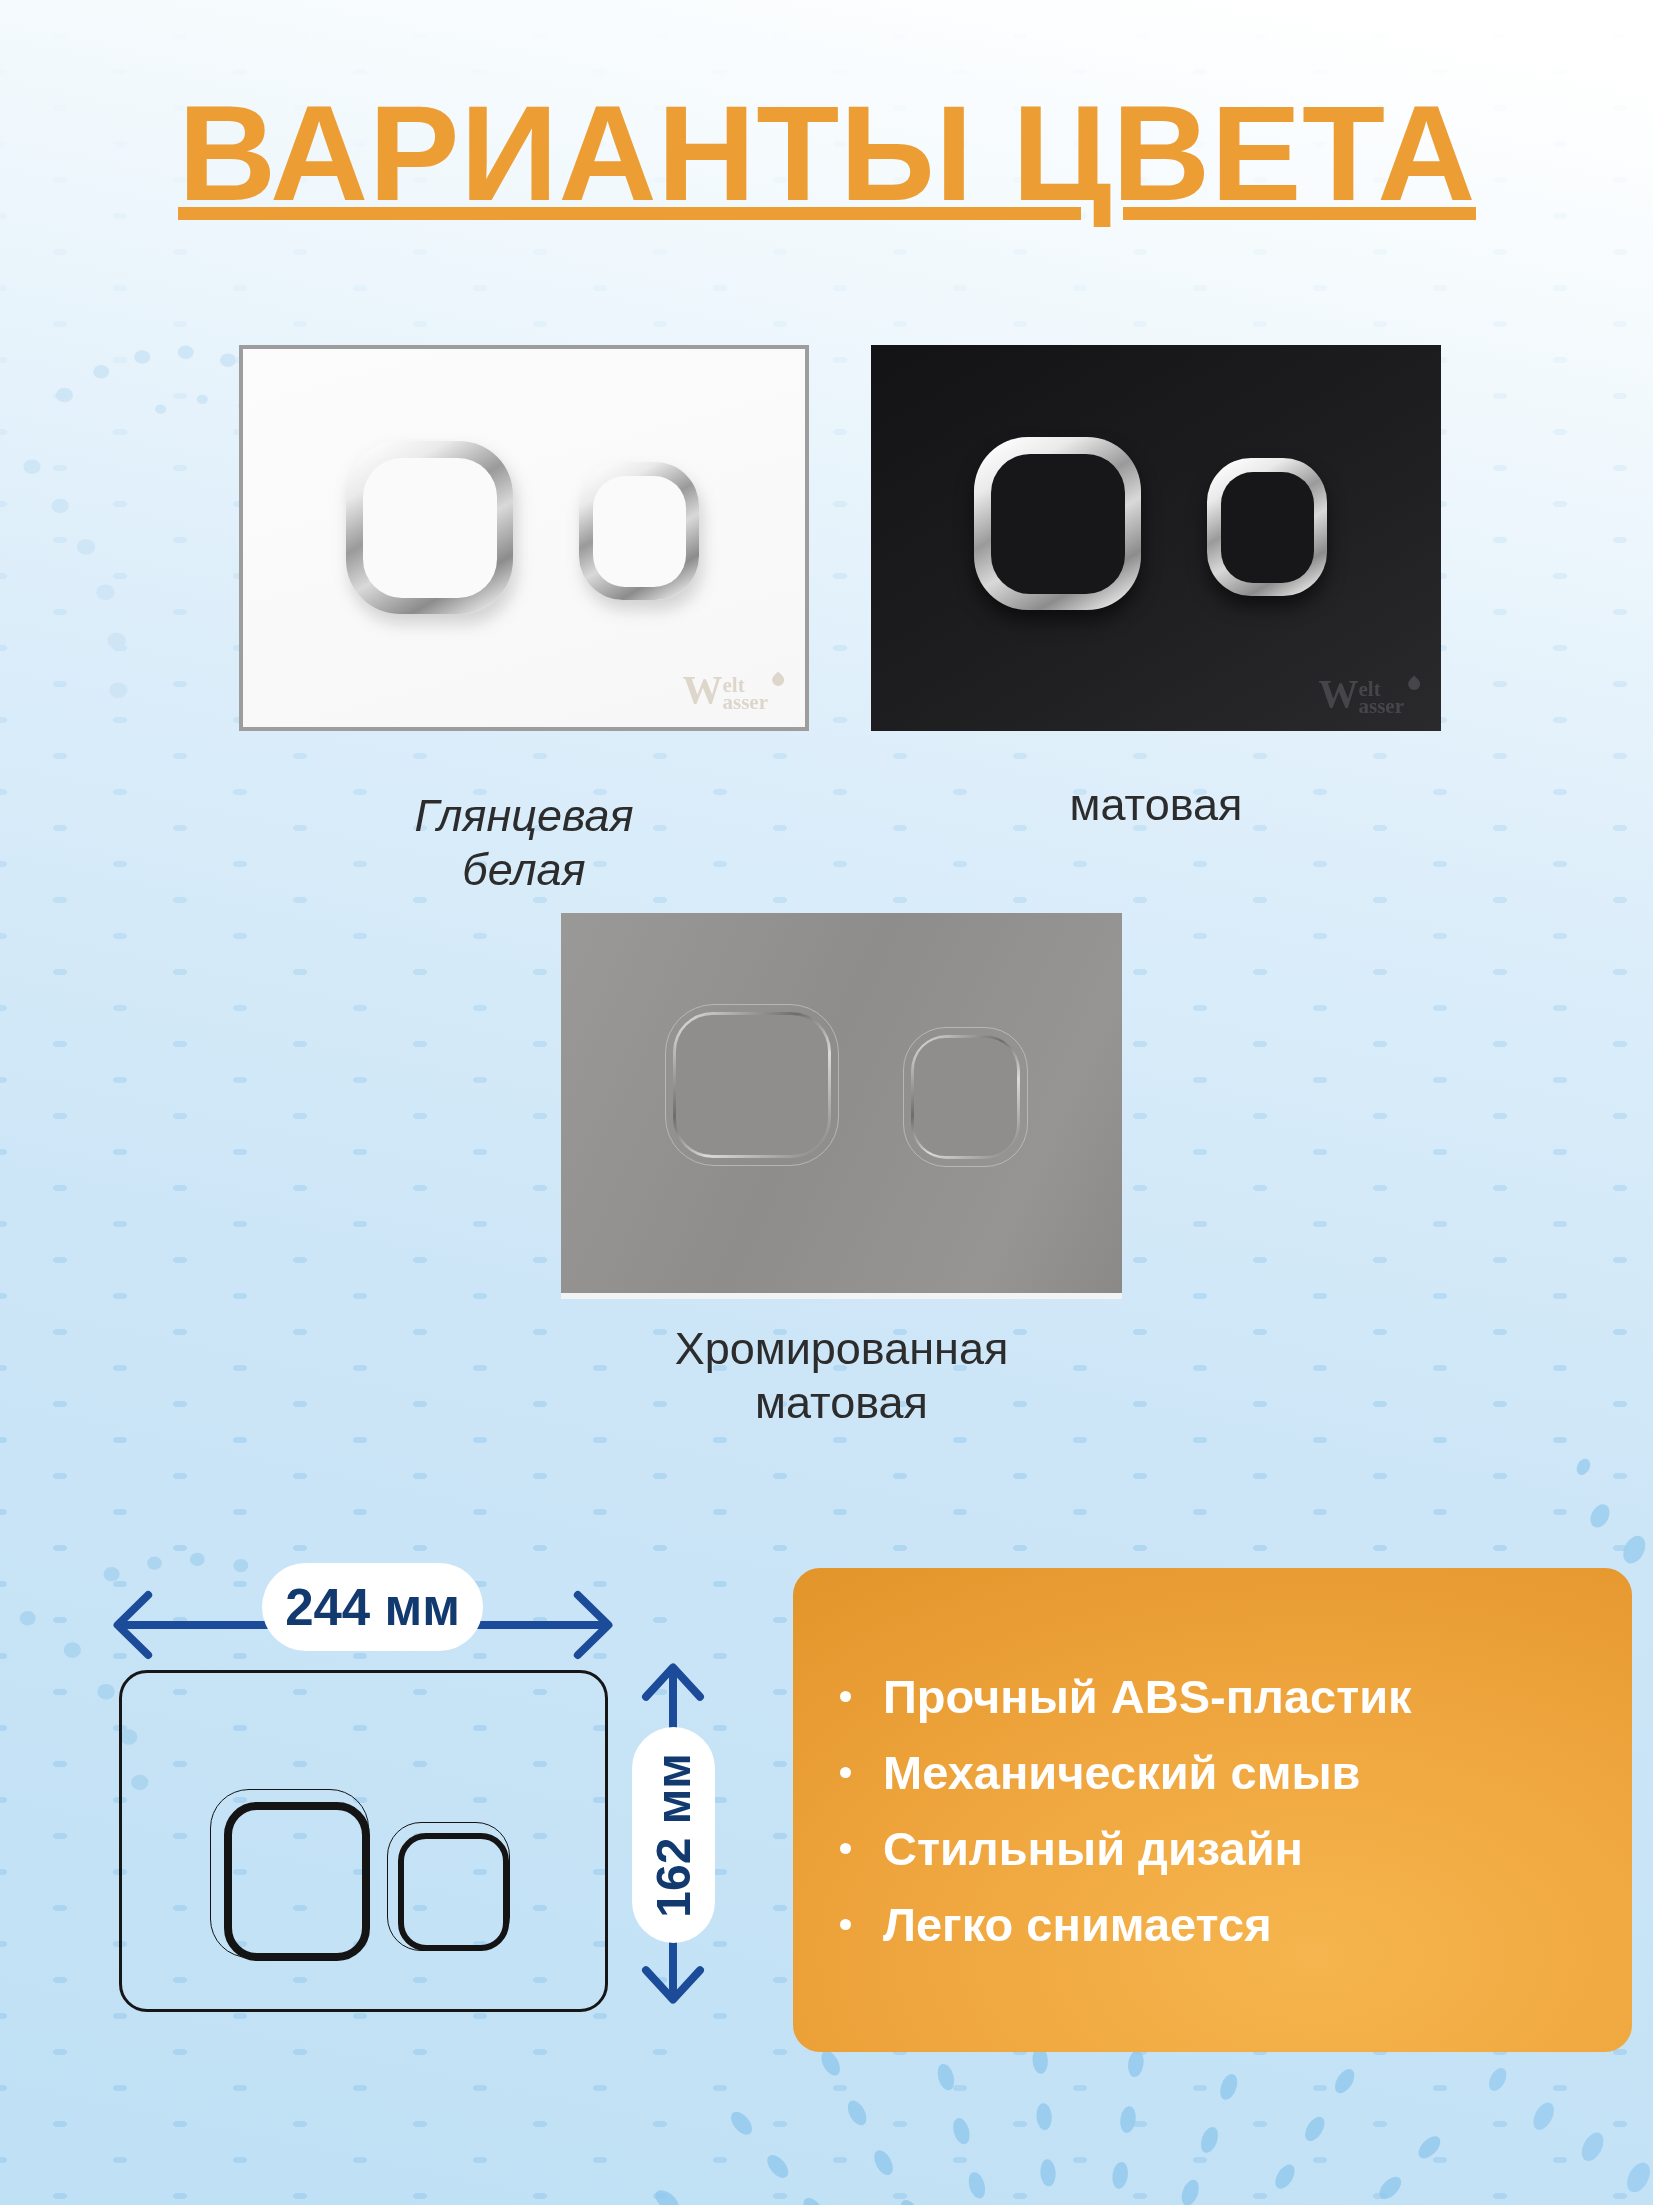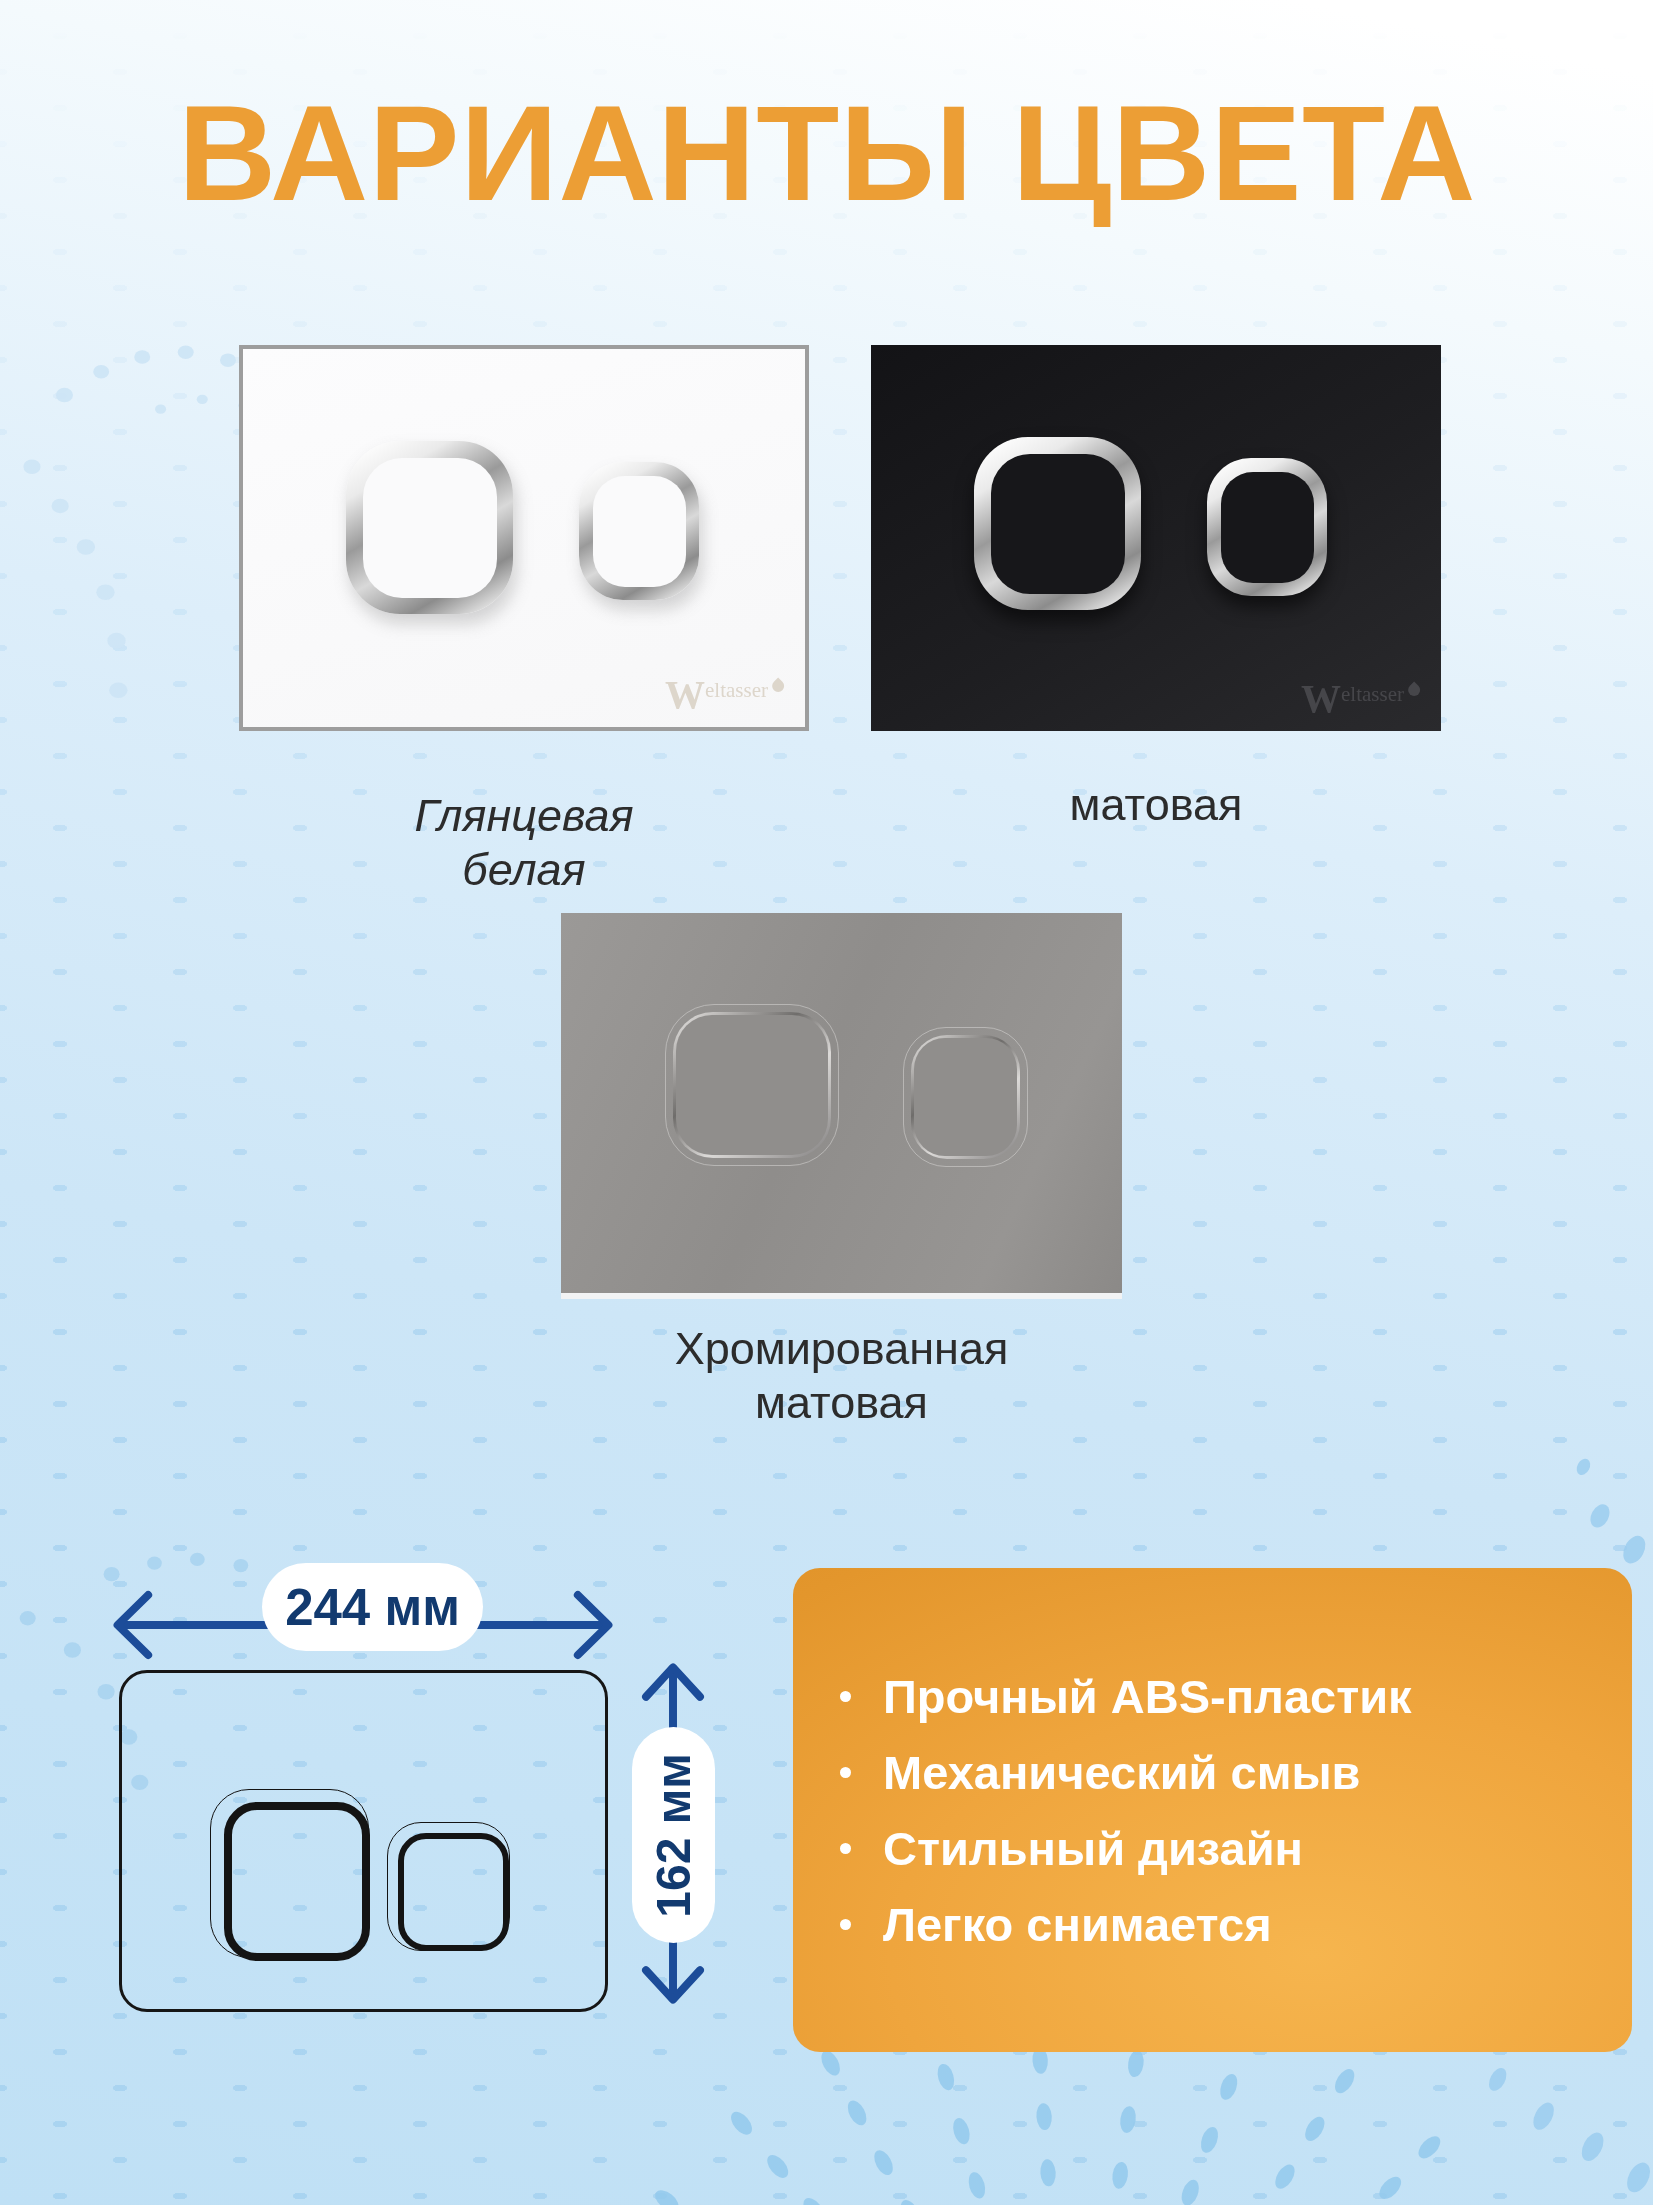--- a/index.html
+++ b/index.html
@@ -17,21 +17,21 @@
     background-size:120px 72px,120px 72px;
     background-position:0 0,60px 36px;
     -webkit-mask-image:linear-gradient(180deg,transparent 0%,rgba(0,0,0,.25) 16%,rgba(0,0,0,.7) 42%,#000 68%);
             mask-image:linear-gradient(180deg,transparent 0%,rgba(0,0,0,.25) 16%,rgba(0,0,0,.7) 42%,#000 68%);
     opacity:.75;
   }
   .deco-svg{position:absolute;z-index:2;pointer-events:none;}
 
   .page-title{
     position:absolute;z-index:4;top:85px;left:0;width:100%;text-align:center;
-    font-weight:700;font-size:136px;line-height:1;letter-spacing:0.6px;color:#EC9E35;
+    font-weight:700;font-size:136px;line-height:1;letter-spacing:0.6px;color:#EC9E35;text-decoration:underline;
   }
 
   
   .plate{position:absolute;z-index:4;}
   #plate-white{left:239px;top:345px;width:570px;height:386px;background:linear-gradient(165deg,#fcfcfd,#f7f7f8);border:4.3px solid #9d9d9d;box-sizing:border-box;}
   #plate-black{left:871px;top:345px;width:570px;height:386px;background:linear-gradient(150deg,#131316,#1e1e21 55%,#2a2a2d);}
   #plate-chrome{left:561px;top:913px;width:561px;height:386px;background:linear-gradient(115deg,#9b9997 0%,#8f8d8b 45%,#979593 80%,#8b8987 100%);}
   #plate-chrome .bottom-strip{position:absolute;left:0;right:0;bottom:0;height:6.1px;background:#f2f3f4;}
 
   
@@ -54,21 +54,21 @@
   .cbtn .cring::after{content:"";position:absolute;inset:3.1px;border-radius:36px;background:#908e8c;}
   .cbtn.big{left:104px;top:91px;width:172px;height:160px;}
   .cbtn.small{left:342px;top:114px;width:123px;height:138px;border-radius:43px;}
   .cbtn.small .cring{border-radius:36px;}
   .cbtn.small .cring::after{border-radius:31px;}
 
   
   .wm{position:absolute;right:21px;bottom:14.7px;display:flex;align-items:flex-start;
       font-family:"Liberation Serif",serif;line-height:.85;}
   .wm .wm-w{font-size:40px;font-weight:700;}
-  .wm .wm-col{display:flex;flex-direction:row;font-size:21px;font-weight:400;padding-top:3.7px;}
+  .wm .wm-col{display:flex;flex-direction:column;font-size:21px;font-weight:700;padding-top:3.7px;}
   .wm .wm-drop{width:12.3px;height:12.3px;border-radius:0 50% 50% 50%;transform:rotate(45deg);margin:1.2px 0 0 3.7px;}
   .wm-light{color:#ddd6cb;}
   .wm-light .wm-drop{background:#ddd6cb;}
   .wm-dark{color:#46464a;}
   .wm-dark .wm-drop{background:#46464a;}
 
   
   .vlabel{position:absolute;z-index:4;text-align:center;font-size:45px;line-height:1.2;color:#2c2c2c;}
   #label-white{left:239px;width:570px;top:789px;font-style:italic;}
   #label-black{left:871px;width:570px;top:778px;}

